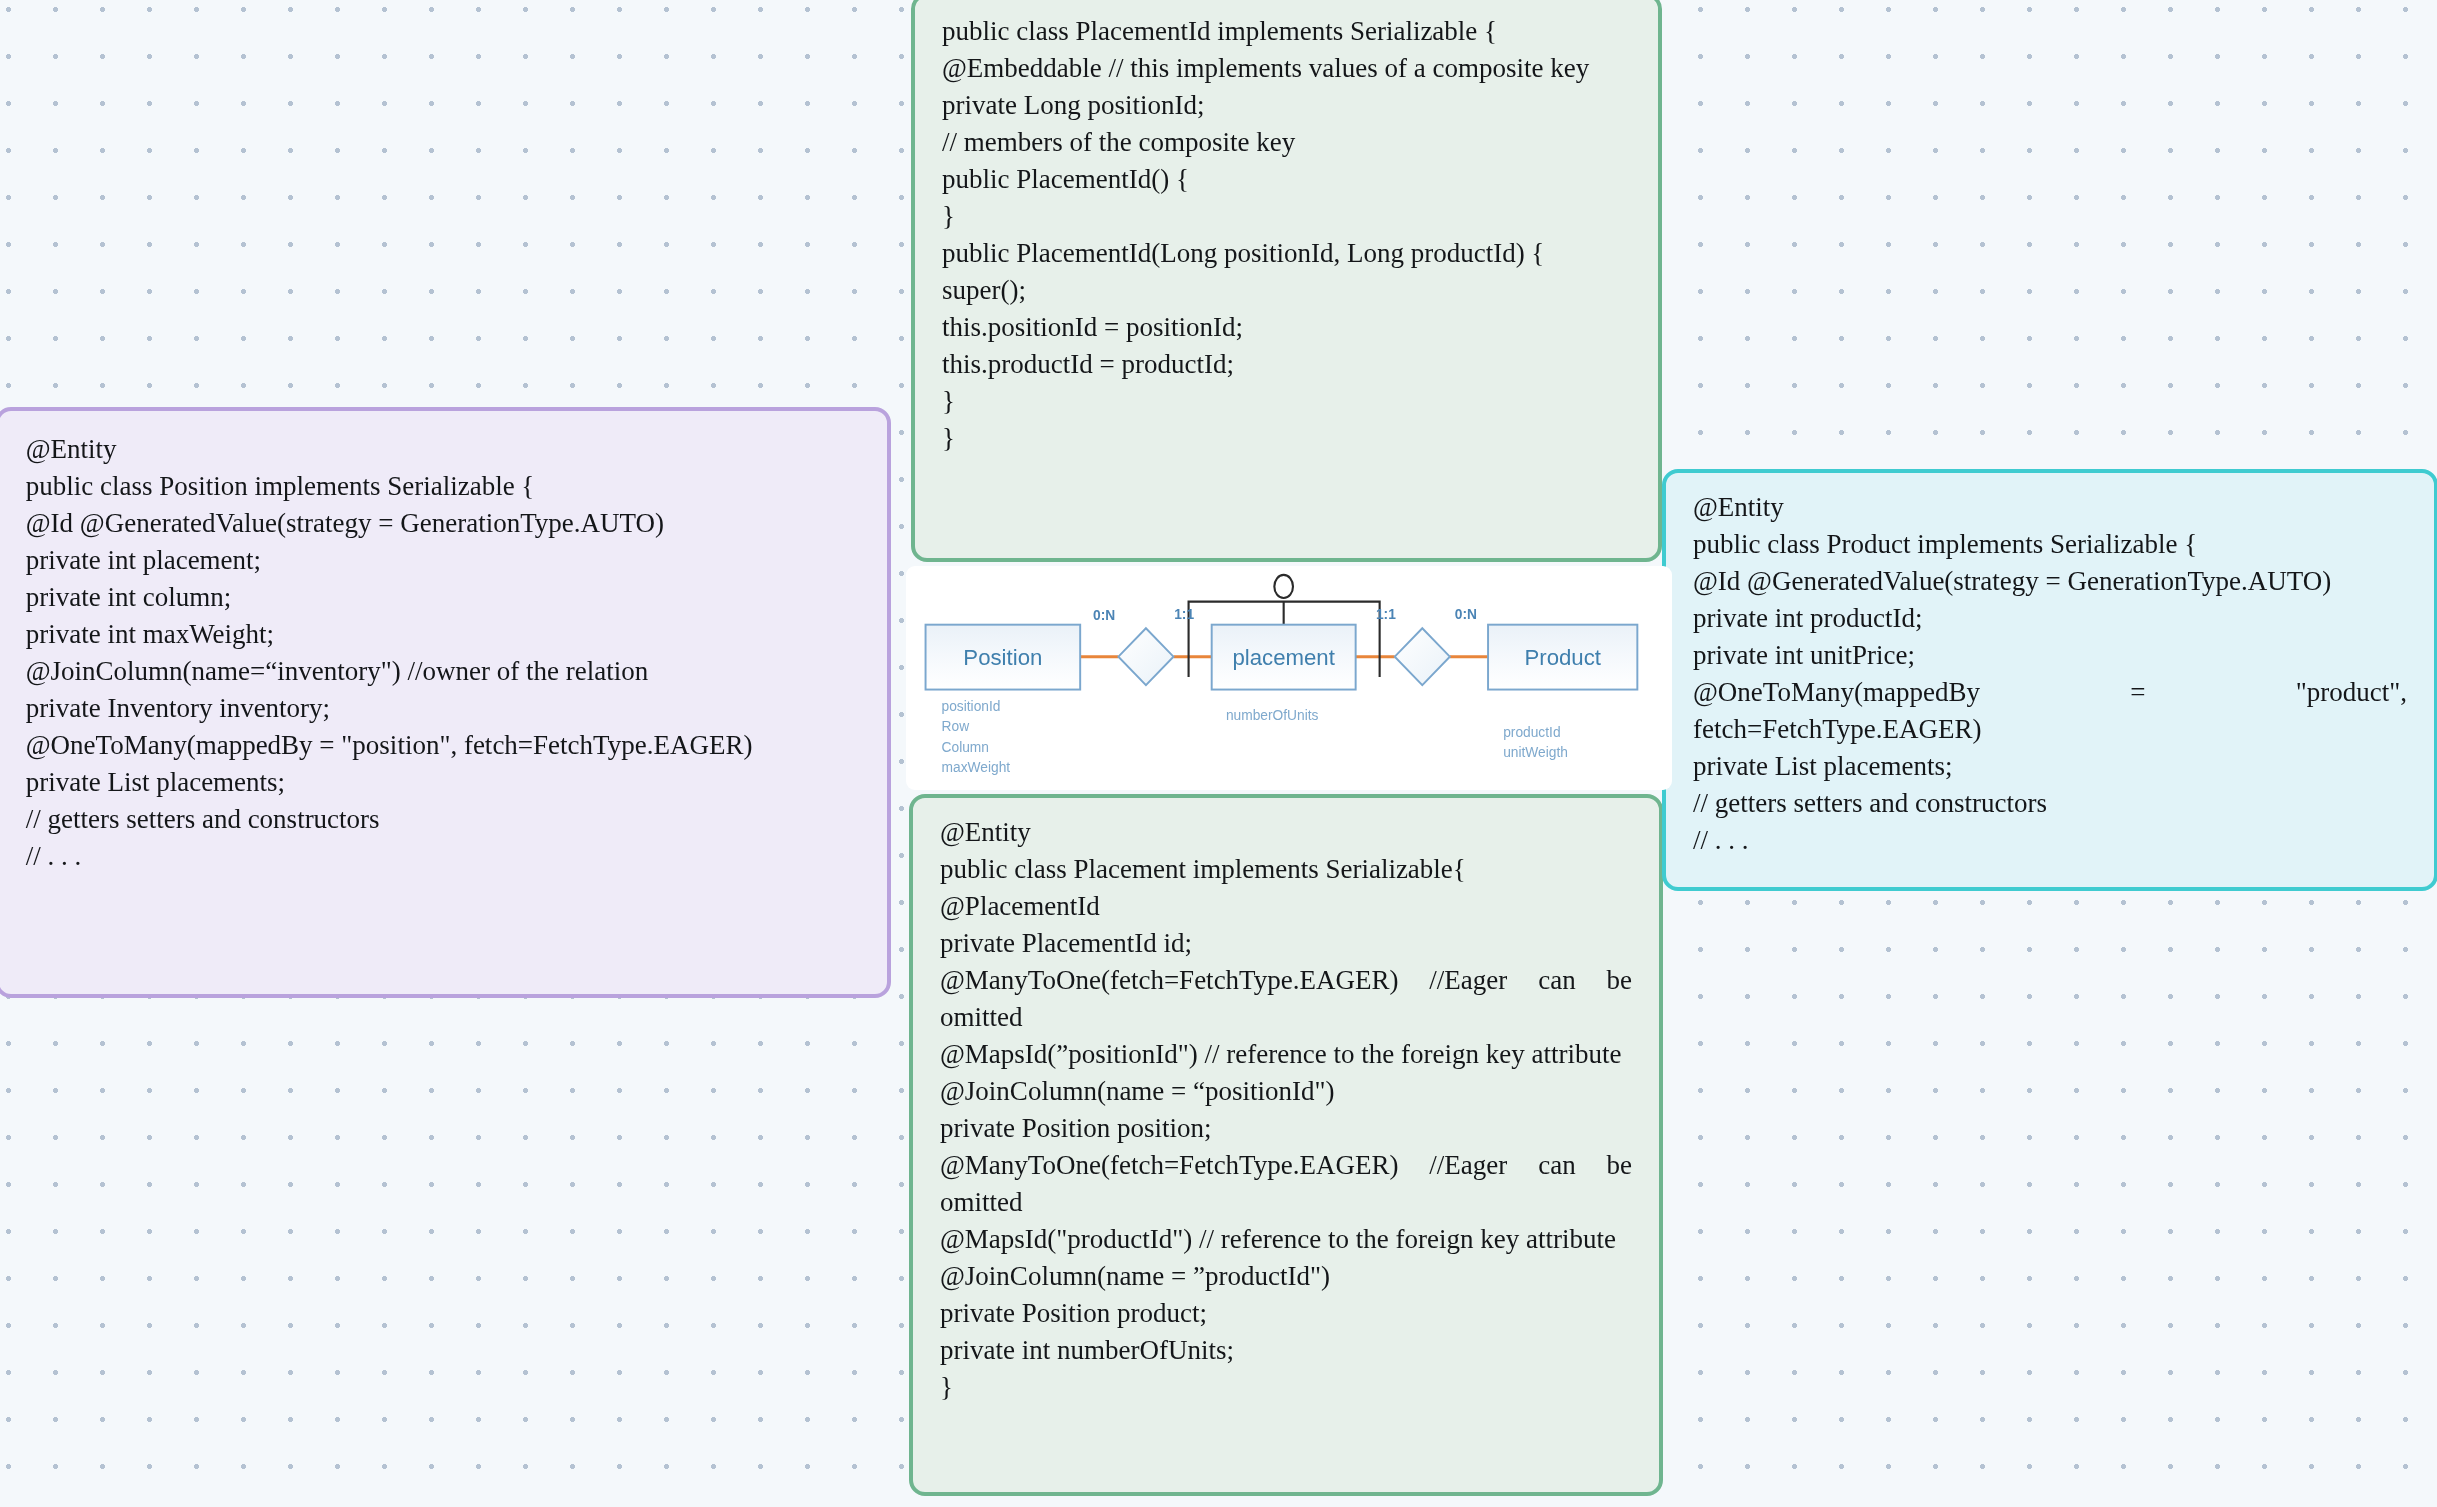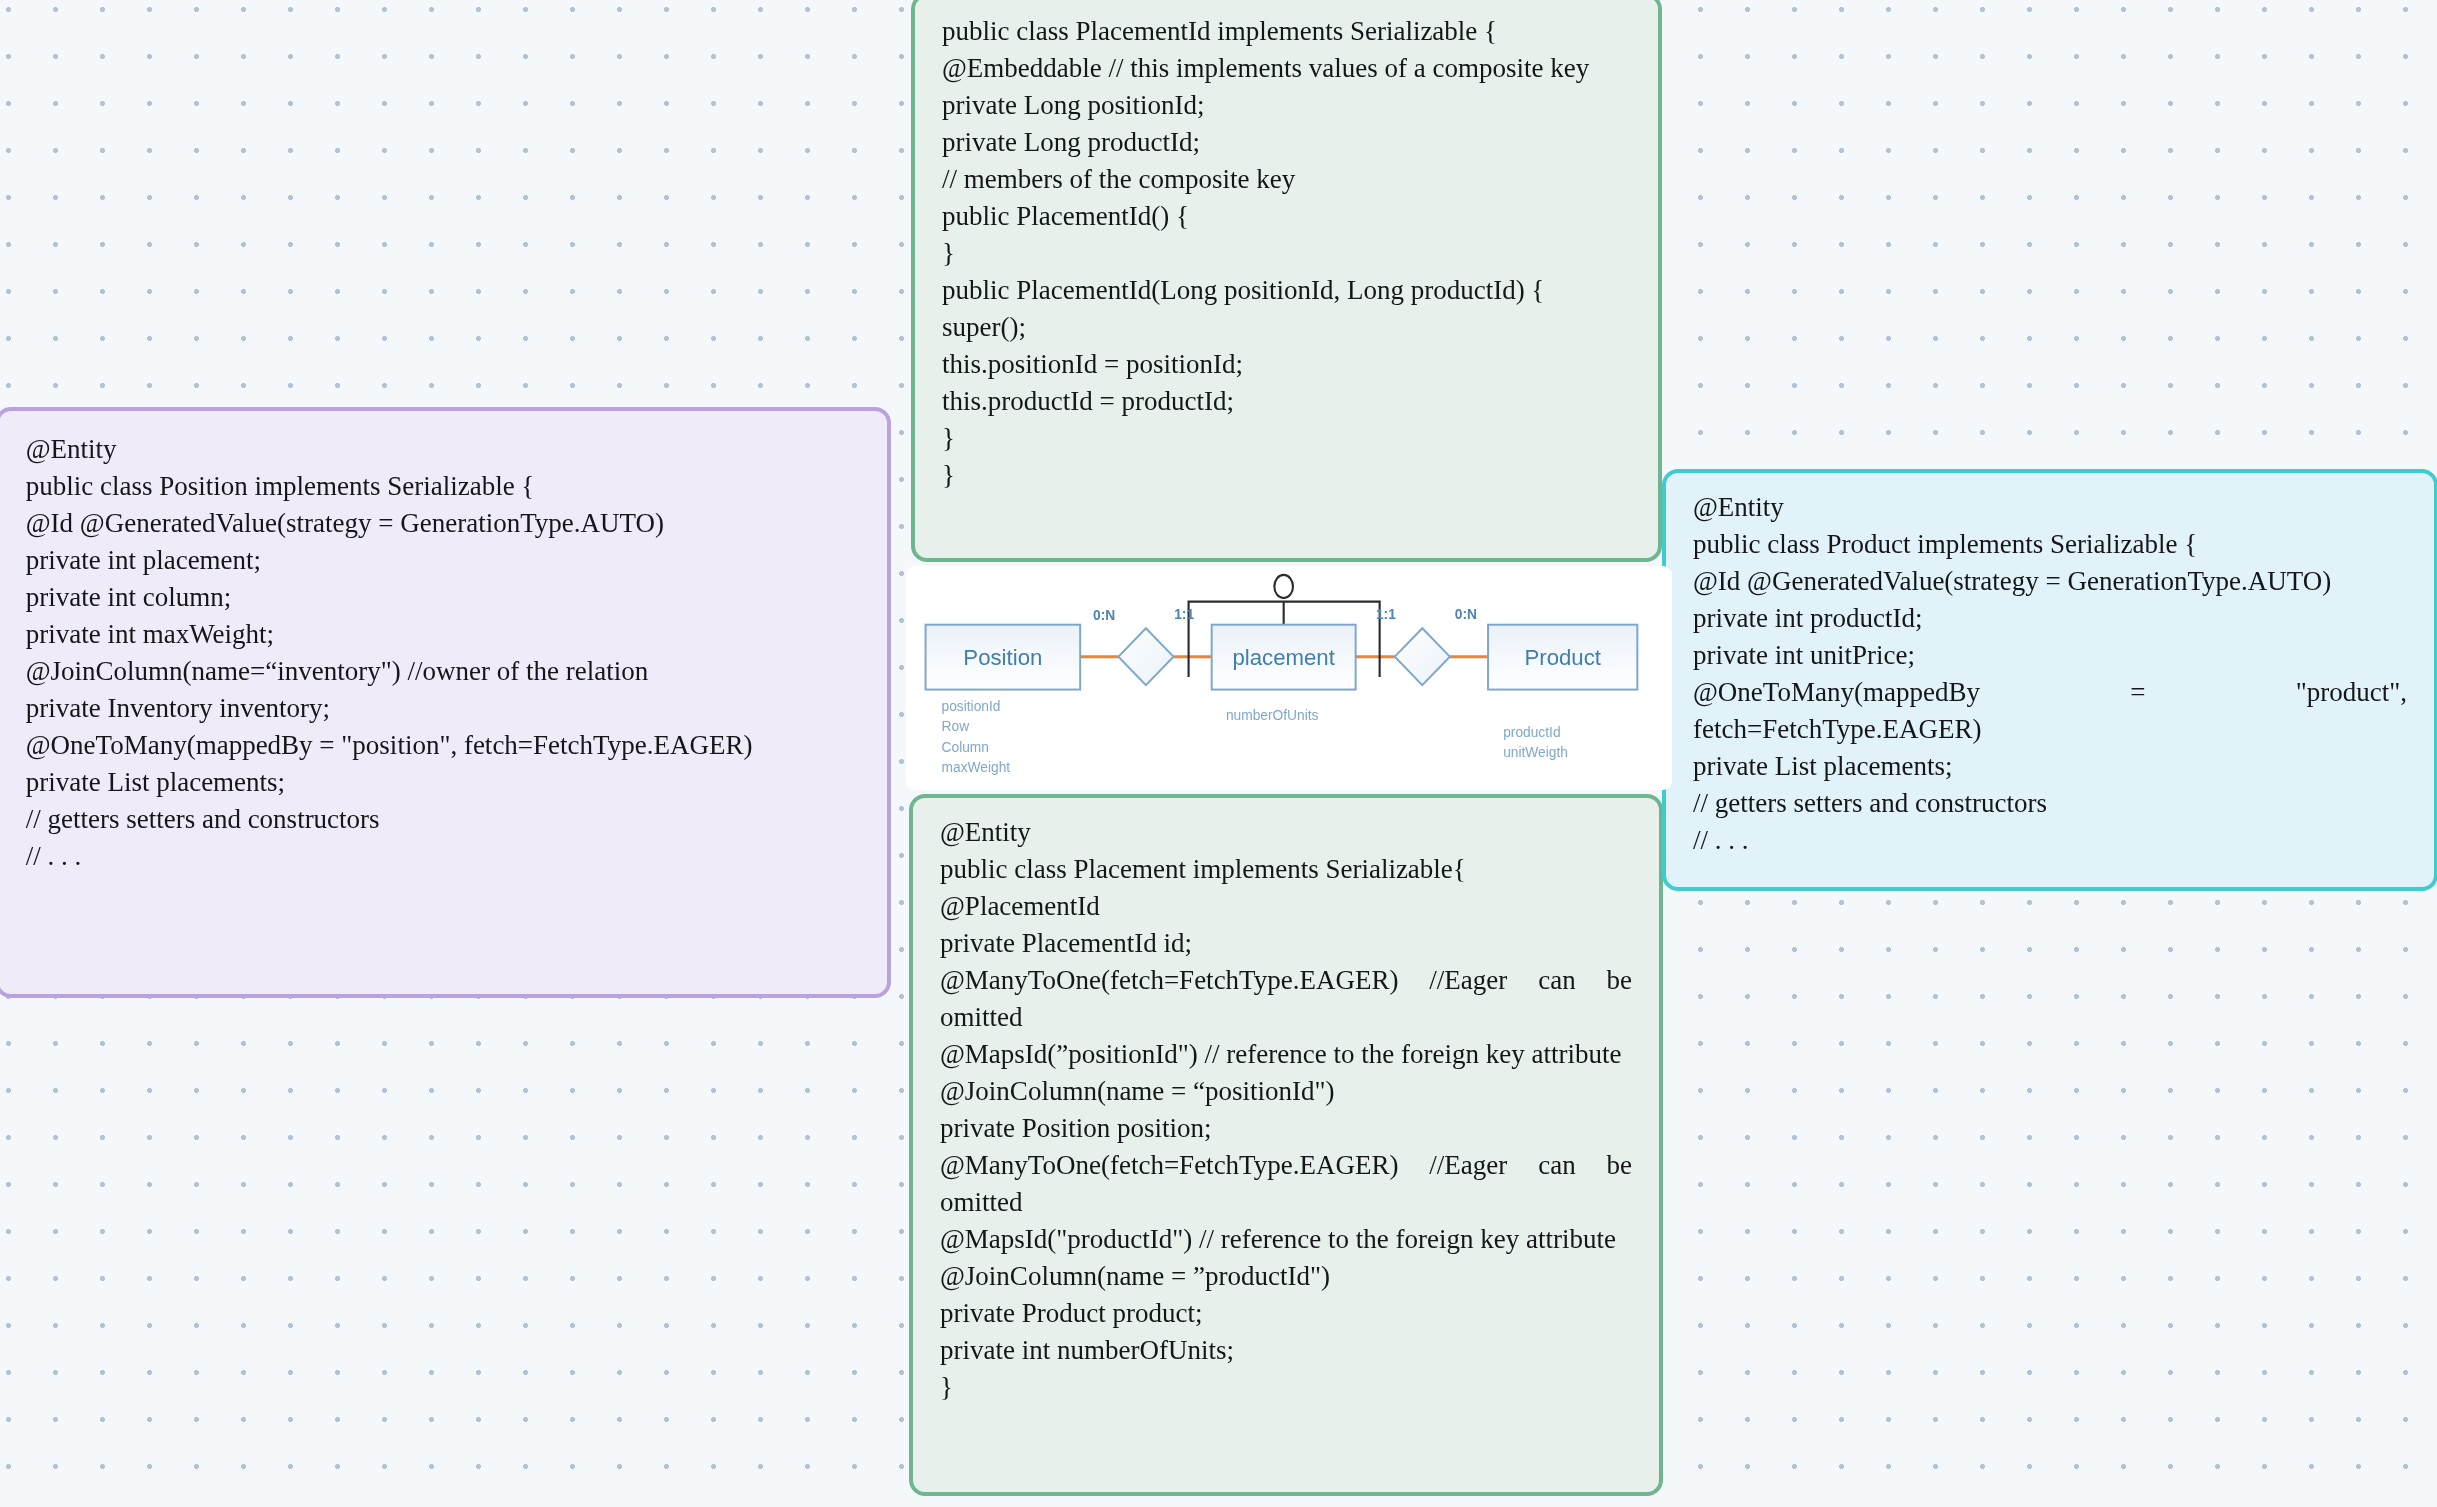--- a/index.html
+++ b/index.html
@@ -129,21 +129,20 @@
   <span class="ln">@OneToMany(mappedBy = "position", fetch=FetchType.EAGER)</span>
   <span class="ln">private List placements;</span>
   <span class="ln">// getters setters and constructors</span>
   <span class="ln">// . . .</span>
 </div>
 
 <div class="card" id="card-placement-id">
   <span class="ln">public class PlacementId implements Serializable {</span>
   <span class="ln">@Embeddable // this implements values of a composite key</span>
   <span class="ln">private Long positionId;</span>
-  <span class="ln">private Long productId;</span>
   <span class="ln">// members of the composite key</span>
   <span class="ln">public PlacementId() {</span>
   <span class="ln">}</span>
   <span class="ln">public PlacementId(Long positionId, Long productId) {</span>
   <span class="ln">super();</span>
   <span class="ln">this.positionId = positionId;</span>
   <span class="ln">this.productId = productId;</span>
   <span class="ln">}</span>
   <span class="ln">}</span>
 </div>
@@ -153,21 +152,21 @@
   <span class="ln">public class Placement implements Serializable{</span>
   <span class="ln">@PlacementId</span>
   <span class="ln">private PlacementId id;</span>
   <span class="ln">@ManyToOne(fetch=FetchType.EAGER) //Eager can be omitted</span>
   <span class="ln">@MapsId(”positionId") // reference to the foreign key attribute</span>
   <span class="ln">@JoinColumn(name = “positionId")</span>
   <span class="ln">private Position position;</span>
   <span class="ln">@ManyToOne(fetch=FetchType.EAGER) //Eager can be omitted</span>
   <span class="ln">@MapsId("productId") // reference to the foreign key attribute</span>
   <span class="ln">@JoinColumn(name = ”productId")</span>
-  <span class="ln">private Product product;</span>
+  <span class="ln">private Position product;</span>
   <span class="ln">private int numberOfUnits;</span>
   <span class="ln">}</span>
 </div>
 
 <div class="card" id="card-product">
   <span class="ln">@Entity</span>
   <span class="ln">public class Product implements Serializable {</span>
   <span class="ln">@Id @GeneratedValue(strategy = GenerationType.AUTO)</span>
   <span class="ln">private int productId;</span>
   <span class="ln">private int unitPrice;</span>

